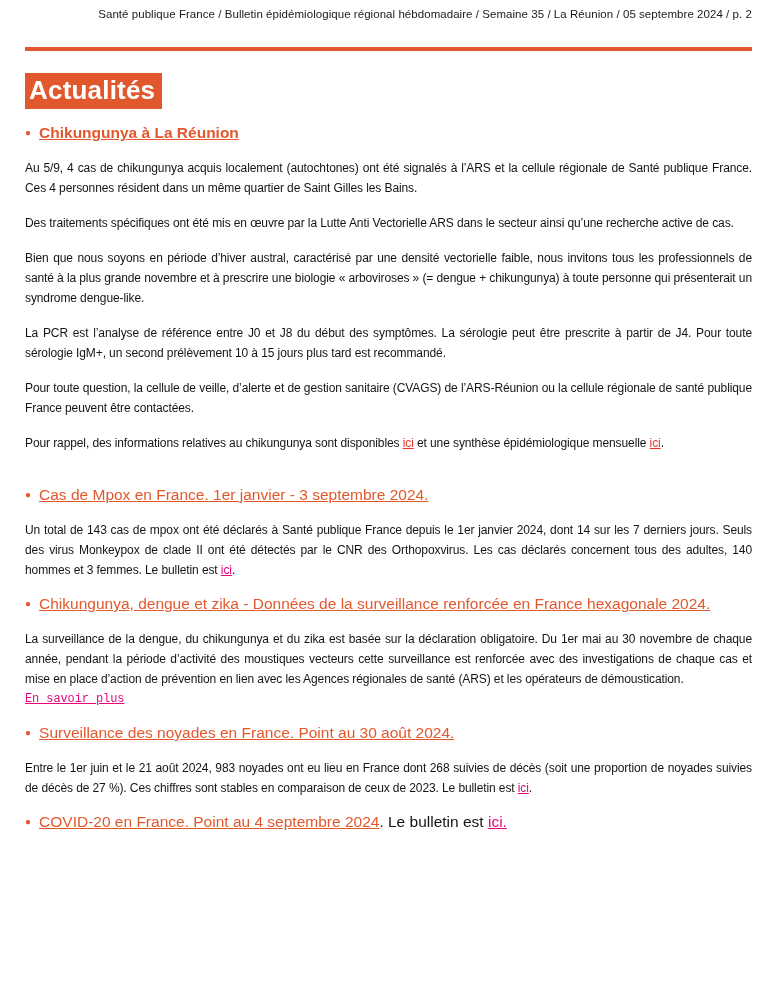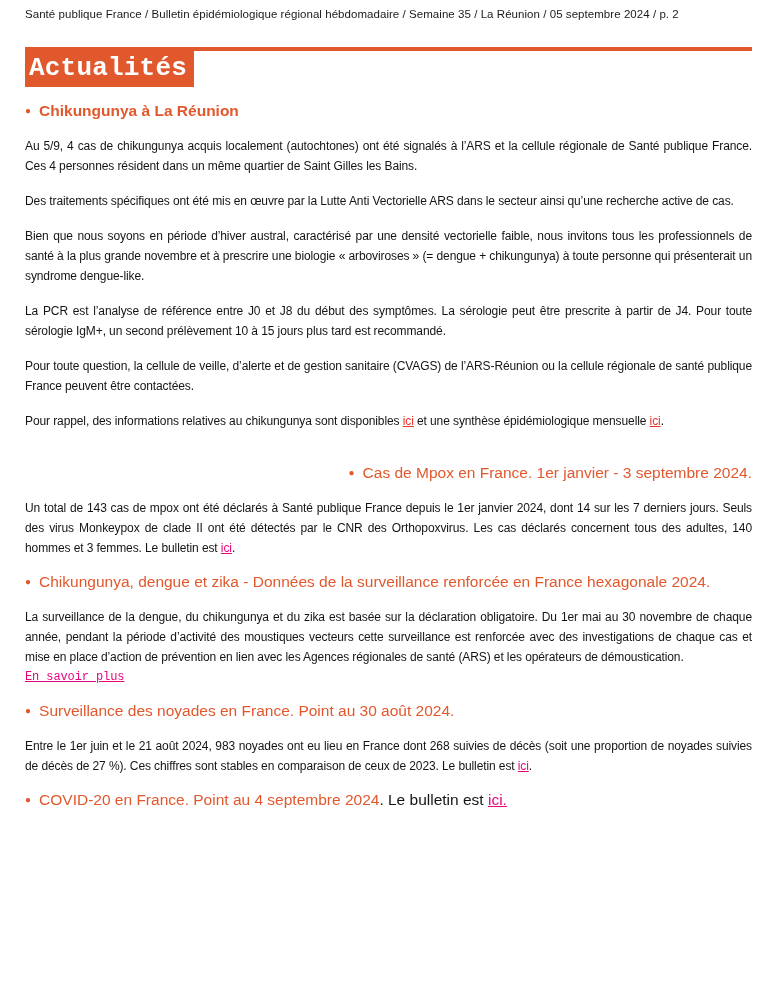--- a/index.html
+++ b/index.html
@@ -10,35 +10,35 @@
   }
   html,body{margin:0;padding:0;background:#fff;}
   body{
     width:777px;height:987px;overflow:hidden;
     font-family:"Liberation Sans", sans-serif;
     color:var(--ink);
     -webkit-font-smoothing:antialiased;
   }
   .content{padding:0 25px;}
   .page-header{
-    text-align:left;font-size:11.5px;line-height:14px;
+    text-align:right;font-size:11.5px;line-height:14px;
     padding-top:7px;color:#1a1a1a;letter-spacing:.05px;
   }
   .rule{height:4px;background:var(--orange);border:none;margin:26px 0 0 0;}
-  .banner-wrap{font-family:Liberation Mono, monospace;}
+  .banner-wrap{margin-top:22px;}
   .banner{
     display:inline-block;background:var(--orange);color:#fff;
     font-weight:bold;font-size:26px;line-height:28px;
     padding:3px 7px 5px 4px;letter-spacing:.2px;
   }
   .h-item{margin:14px 0 10px 0;font-size:15.5px;line-height:20px;}
   .h-item .bullet{color:var(--orange);font-size:10px;vertical-align:2px;margin-right:8px;}
-  .h-link{color:var(--orange);cursor:pointer;}
+  .h-link{color:var(--orange);text-decoration:underline;cursor:pointer;}
   .h-item.bold .h-link{font-weight:bold;}
-  .h-item.gap-lg{margin-top:32px;text-align:right;}
+  .h-item.gap-lg{margin-top:32px;}
   .h-item .plain{color:var(--ink);}
   p.body{
     margin:15px 0 8px 0;font-size:12px;line-height:20px;
     text-align:justify;letter-spacing:-0.1px;
   }
   a.red{color:var(--red);text-decoration:underline;cursor:pointer;}
   a.pink{color:var(--pink);text-decoration:underline;cursor:pointer;}
   a.block{display:block;text-align:left;font-family:Liberation Mono, monospace;}
 </style>
 </head>

